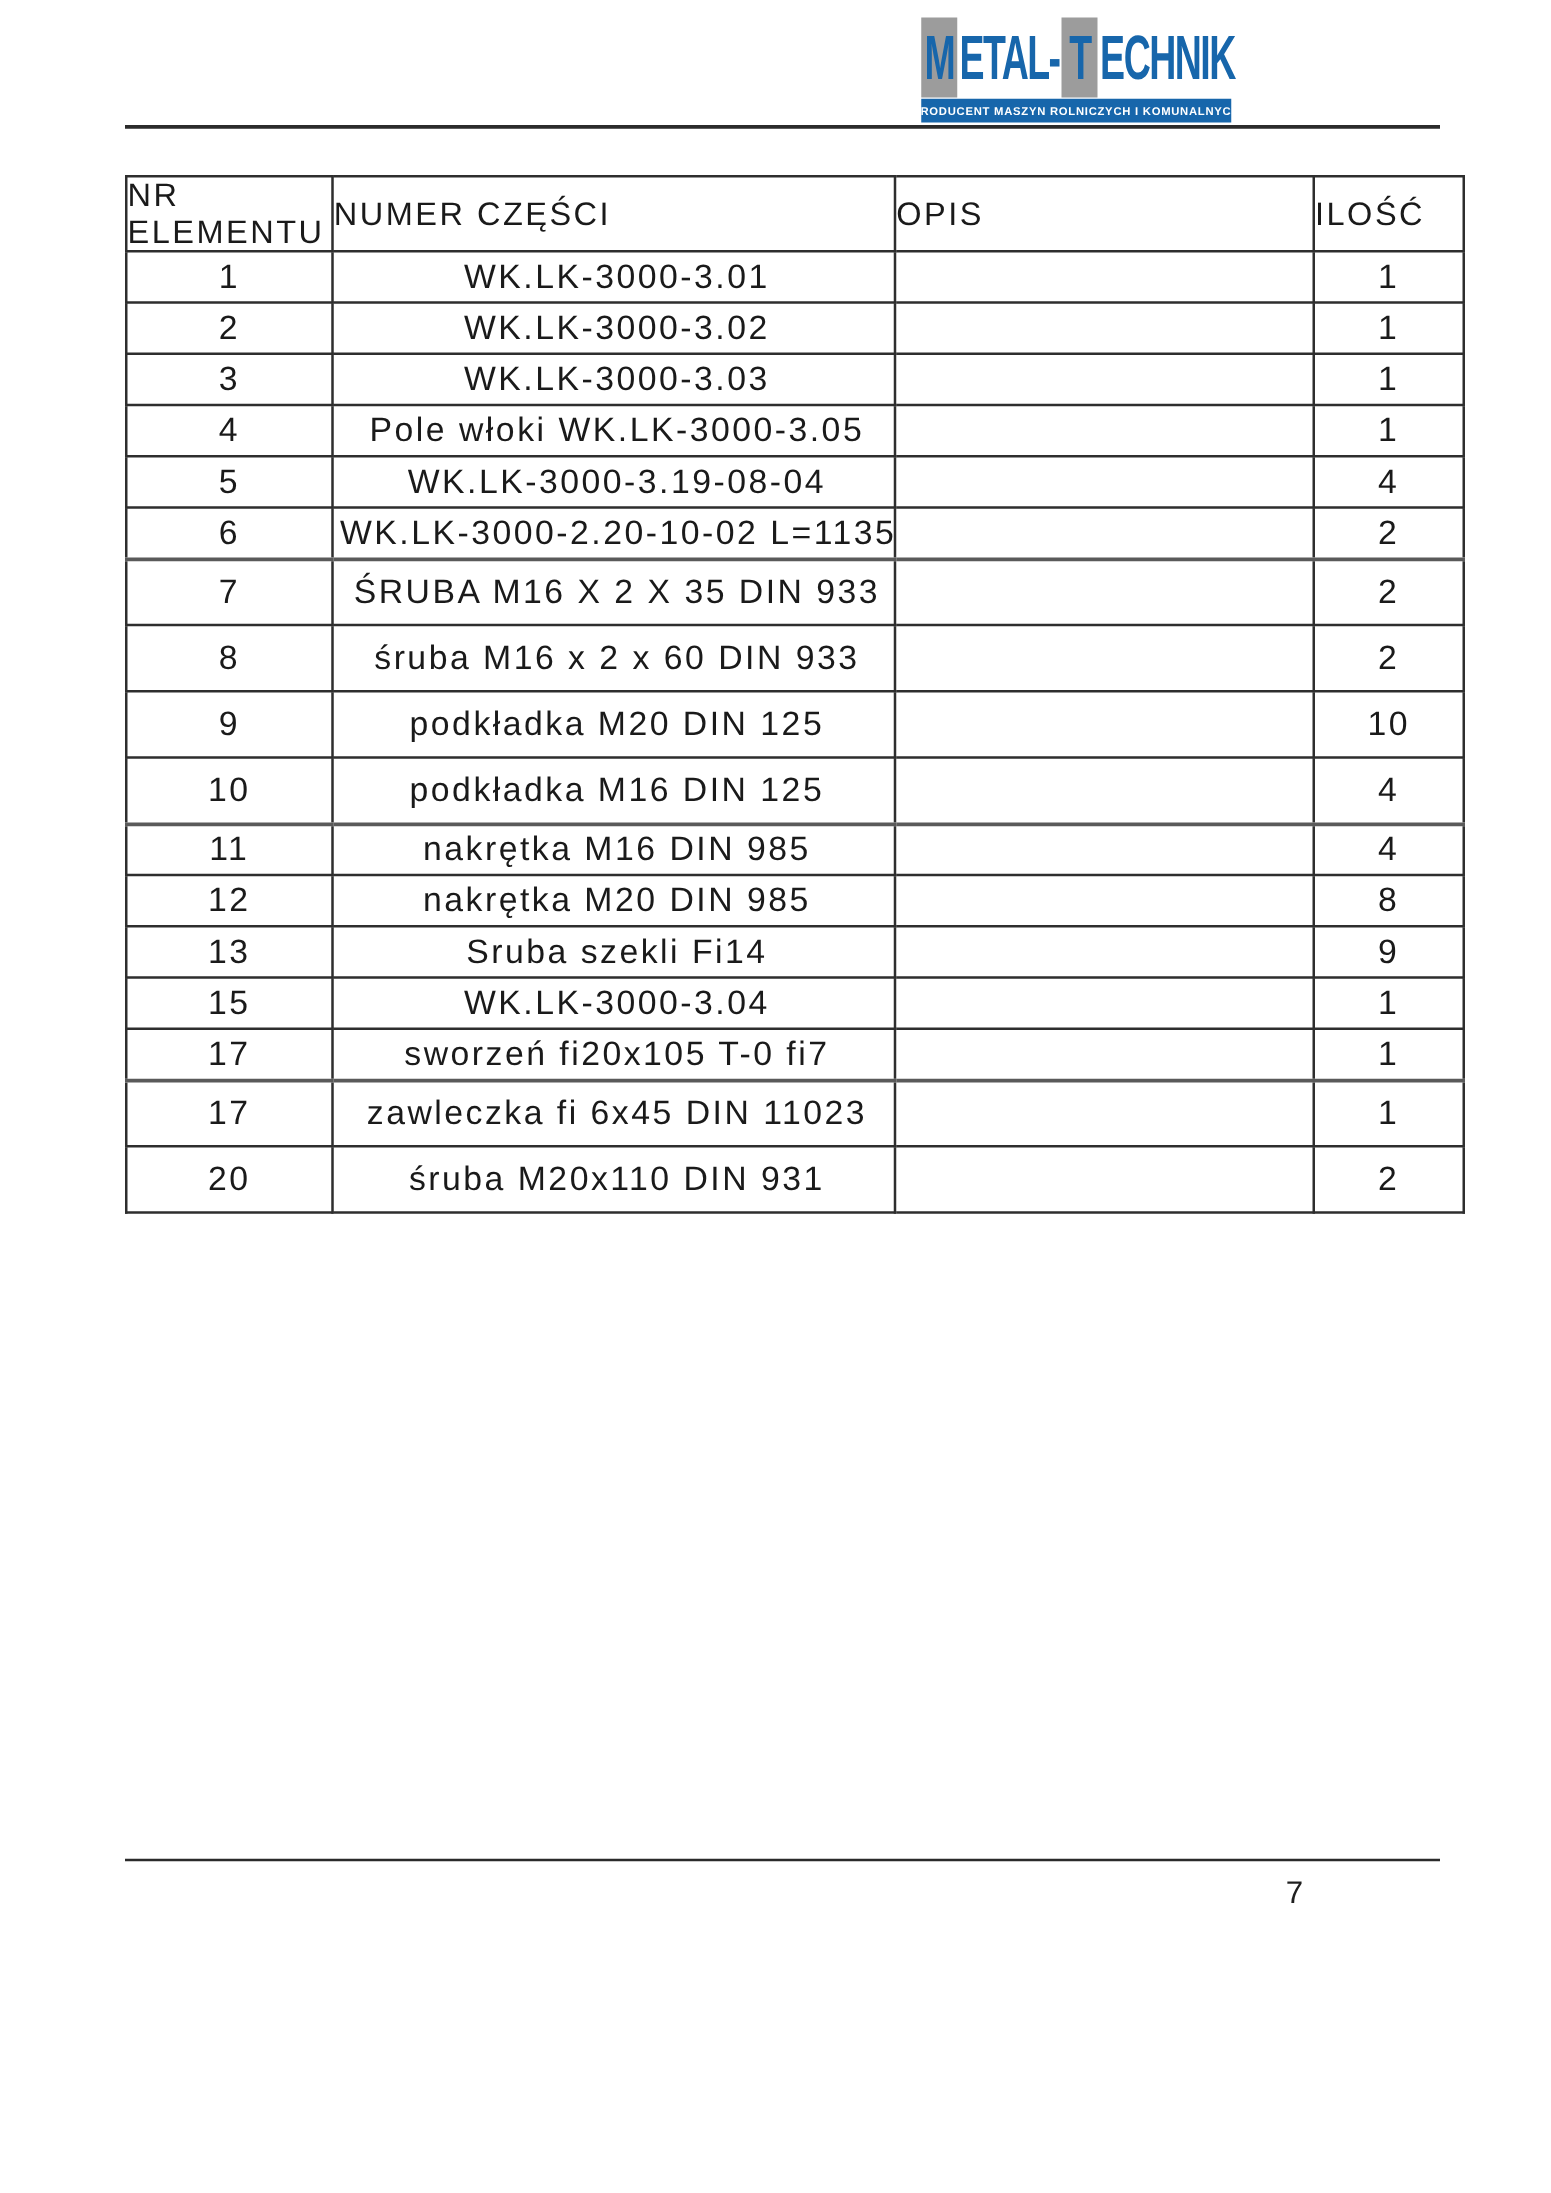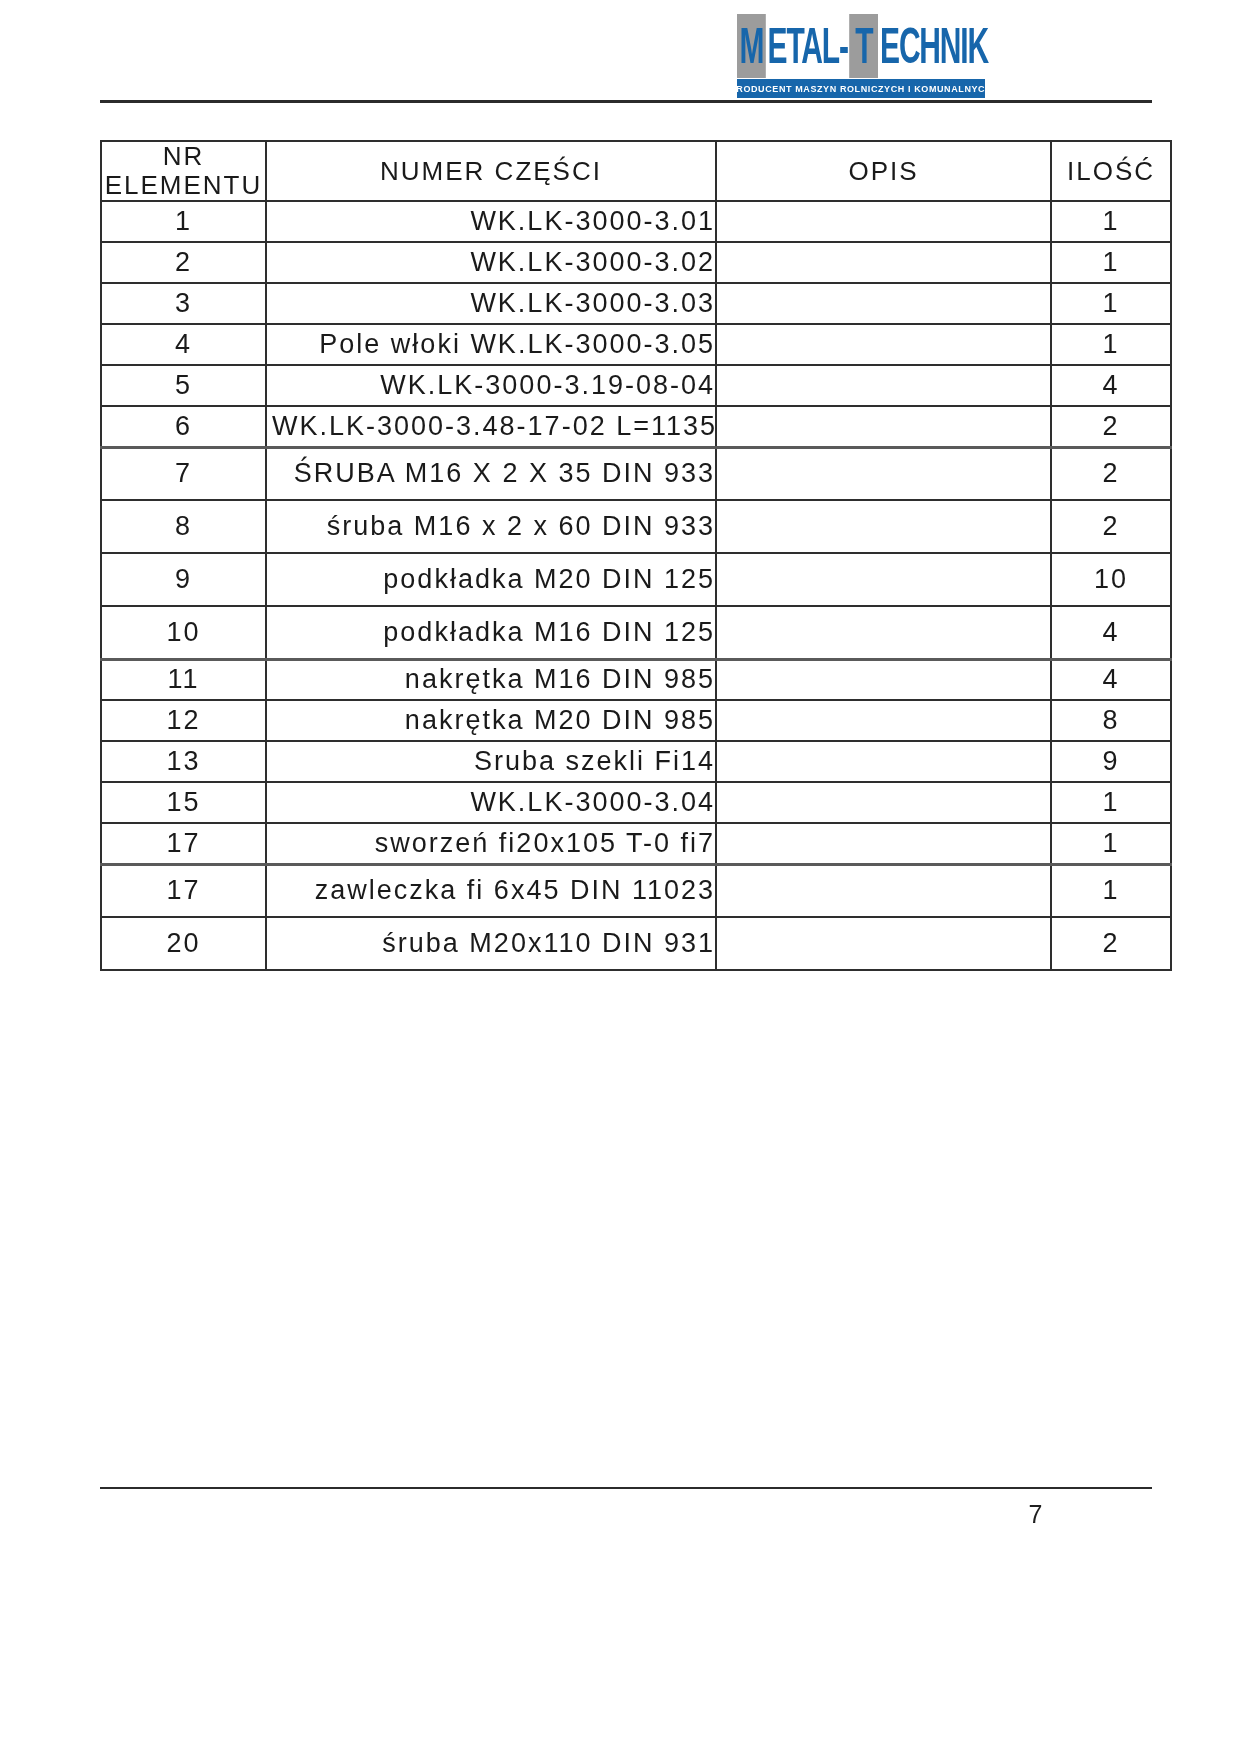--- a/index.html
+++ b/index.html
@@ -48,23 +48,23 @@
   }
   table.parts th, table.parts td {
     border:2px solid #2e2e2e;
     font-weight:400;
     font-size:27px;
     letter-spacing:2px;
     vertical-align:middle;
     overflow:hidden;
     white-space:nowrap;
   }
-  table.parts th { height:60px; text-align:center; font-size:26px; line-height:1.12; }
+  table.parts th { height:60px; text-align:left; font-size:26px; line-height:1.12; }
   td.c-nr    { text-align:center; }
-  td.c-numer { text-align:right; padding-left:5px; }
+  td.c-numer { text-align:center; padding-left:5px; }
   td.c-opis  { }
   td.c-ilosc { text-align:center; }
   tr.h-std td { height:41px; }
   tr.h-tall td { height:53px; }
   tr.h-med td { height:49px; }
   tr.thick-top td { border-top:3px solid #5a5a5a; }
 </style>
 </head>
 <body>
 
@@ -130,21 +130,21 @@
           <td class="c-ilosc">1</td>
         </tr>
         <tr class="h-std">
           <td class="c-nr">5</td>
           <td class="c-numer">WK.LK-3000-3.19-08-04</td>
           <td class="c-opis"></td>
           <td class="c-ilosc">4</td>
         </tr>
         <tr class="h-std">
           <td class="c-nr">6</td>
-          <td class="c-numer">WK.LK-3000-3.48-17-02 L=1135</td>
+          <td class="c-numer">WK.LK-3000-2.20-10-02 L=1135</td>
           <td class="c-opis"></td>
           <td class="c-ilosc">2</td>
         </tr>
         <tr class="h-tall thick-top">
           <td class="c-nr">7</td>
           <td class="c-numer">ŚRUBA M16 X 2 X 35 DIN 933</td>
           <td class="c-opis"></td>
           <td class="c-ilosc">2</td>
         </tr>
         <tr class="h-tall">

